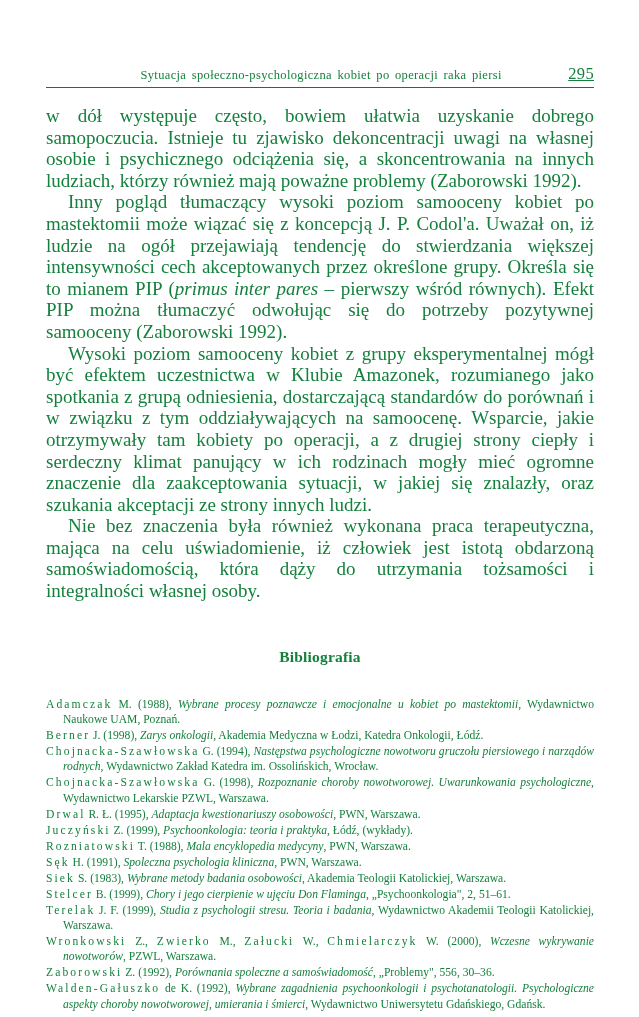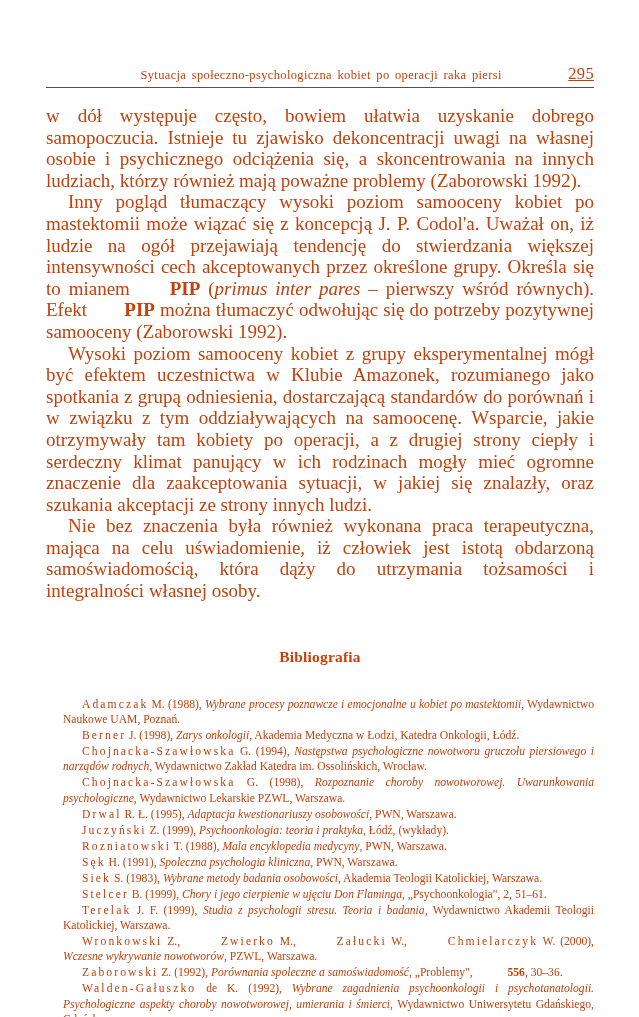--- a/index.html
+++ b/index.html
@@ -7,21 +7,21 @@
     padding: 0;
     background: #ffffff;
   }
   .page {
     position: relative;
     width: 639px;
     height: 1017px;
     background: #ffffff;
     overflow: hidden;
     font-family: "Liberation Serif", "DejaVu Serif", serif;
-    color: #c2410c;
+    color: #15803d;
   }
   .content {
     position: absolute;
     left: 46px;
     top: 64px;
     width: 548px;
   }
   
   .runhead {
     display: flex;
@@ -63,21 +63,21 @@
     margin: 0;
     text-indent: 22px;
   }
   .body p.noindent {
     text-indent: 0;
   }
   .body p + p {
     margin-top: 0;
   }
   i { font-style: italic; }
-  b { font-weight: bold; margin-left: 32px; }
+  b { font-weight: normal; }
 
   
   .bib-heading {
     text-align: center;
     font-size: 15.5px;
     font-weight: bold;
     margin: 46px 0 9px 0;
     letter-spacing: .2px;
   }
   
@@ -88,21 +88,20 @@
     text-align: justify;
   }
   .bib-entry {
     margin: 0 0 0 0;
     padding-left: 17px;
     text-indent: -17px;
   }
   .bib-entry + .bib-entry { margin-top: 0.5px; }
   .au {
     letter-spacing: 2.1px;
-    margin-left: 36px;
   }
 </style>
 </head>
 <body>
 
 <div class="page">
   <div class="content">
 
     <div class="runhead">
       <div class="runhead-title">Sytuacja społeczno-psychologiczna kobiet po operacji raka piersi</div>

